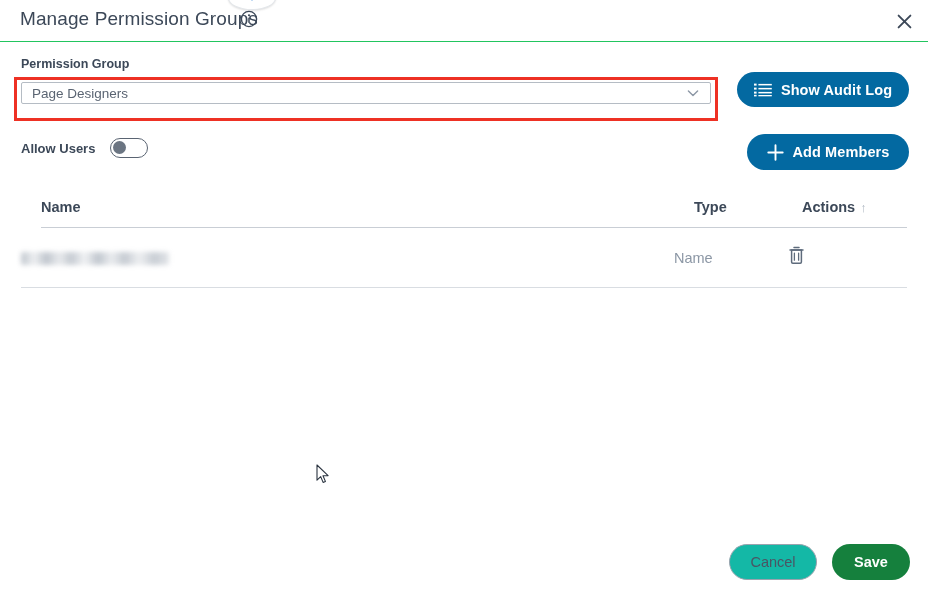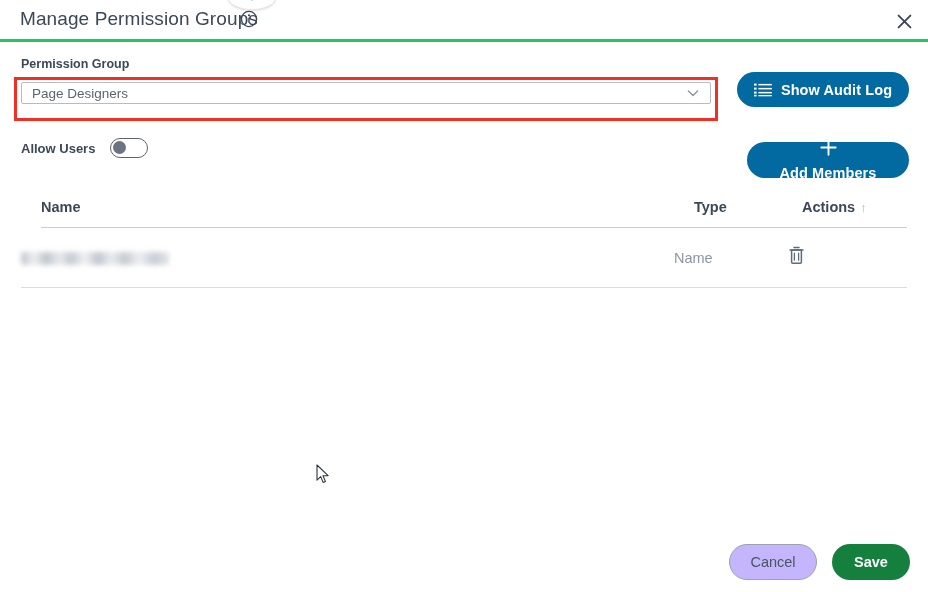--- a/index.html
+++ b/index.html
@@ -37,21 +37,21 @@
     width: 12px;
     height: 12px;
     background: #1976d2;
     clip-path: polygon(0 0, 100% 0, 50% 100%);
   }
 
   
   .dialog-header {
     position: relative;
     height: 42px;
-    border-bottom: 3px solid #22c55e;
+    border-bottom: 1px solid #22c55e;
     box-sizing: border-box;
   }
   .dialog-title {
     position: absolute;
     left: 20px;
     top: 8px;
     font-size: 19px;
     color: #3c4858;
     font-weight: 400;
     letter-spacing: 0.1px;
@@ -188,24 +188,23 @@
     letter-spacing: 0.1px;
   }
   #show-audit-log {
     right: 19px;
     top: 30px;
     width: 172px;
     height: 35px;
   }
   #add-members {
     right: 19px;
-    top: 100px;
+    top: 92px;
     width: 162px;
     height: 36px;
-    flex-direction: column;
   }
   .btn-icon { display: flex; align-items: center; }
 
   
   .members-table {
     position: absolute;
     left: 21px;
     top: 145px;
     width: 886px;
   }
@@ -273,21 +272,21 @@
     bottom: 12px;
     display: flex;
     align-items: center;
     gap: 15px;
   }
   .btn-cancel {
     width: 88px;
     height: 36px;
     border-radius: 20px;
     border: 1px solid #9aa3ae;
-    background: #c4b5fd;
+    background: #14b8a6;
     color: #4a5564;
     font-size: 14.5px;
     font-family: "Liberation Sans", sans-serif;
     cursor: pointer;
   }
   .btn-save {
     width: 78px;
     height: 36px;
     border-radius: 20px;
     border: none;

